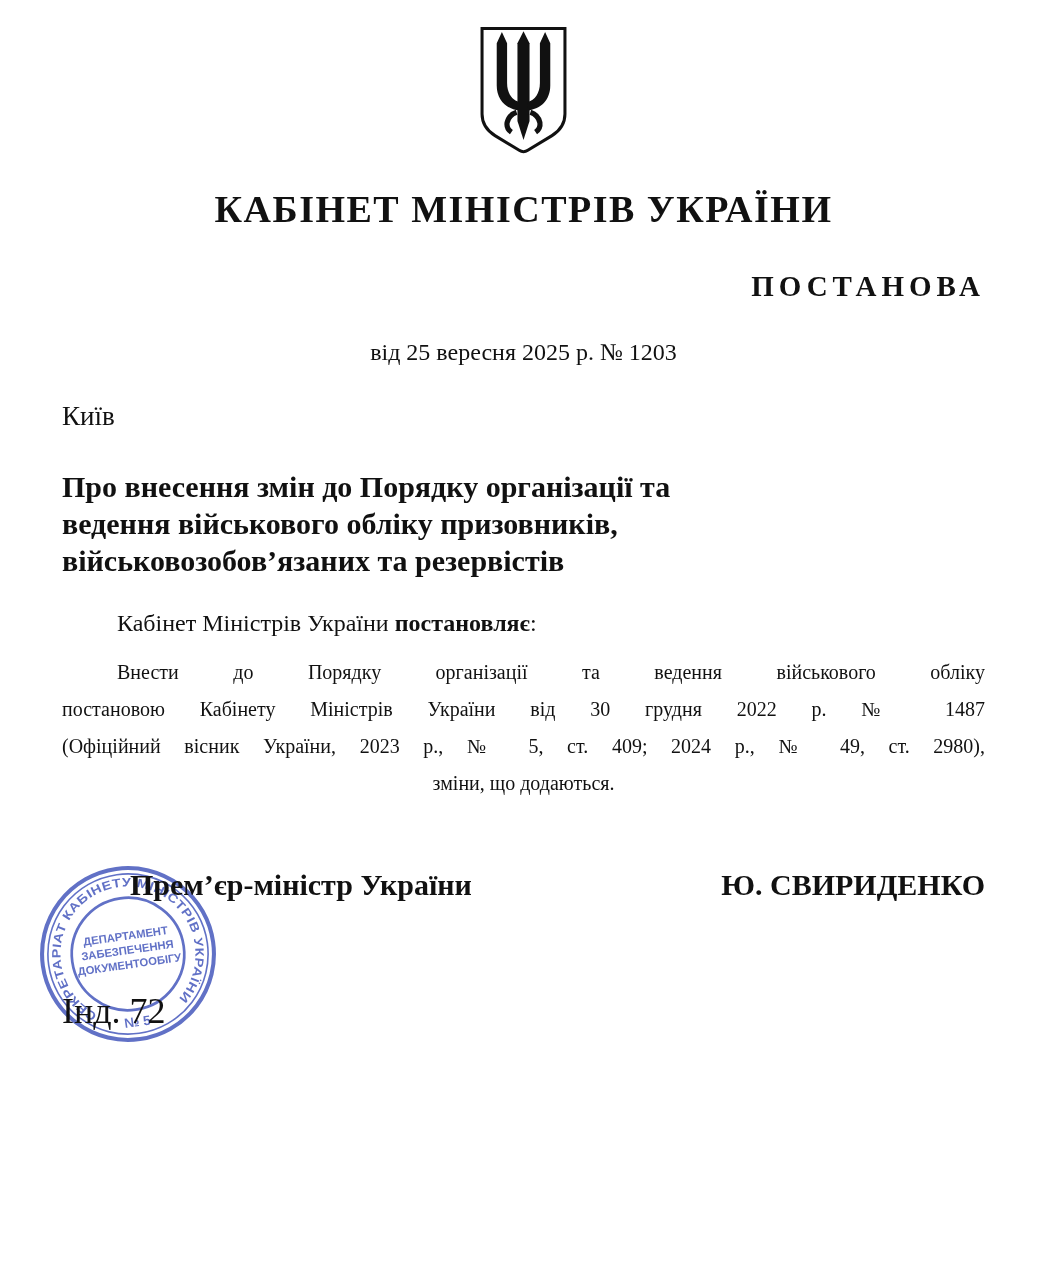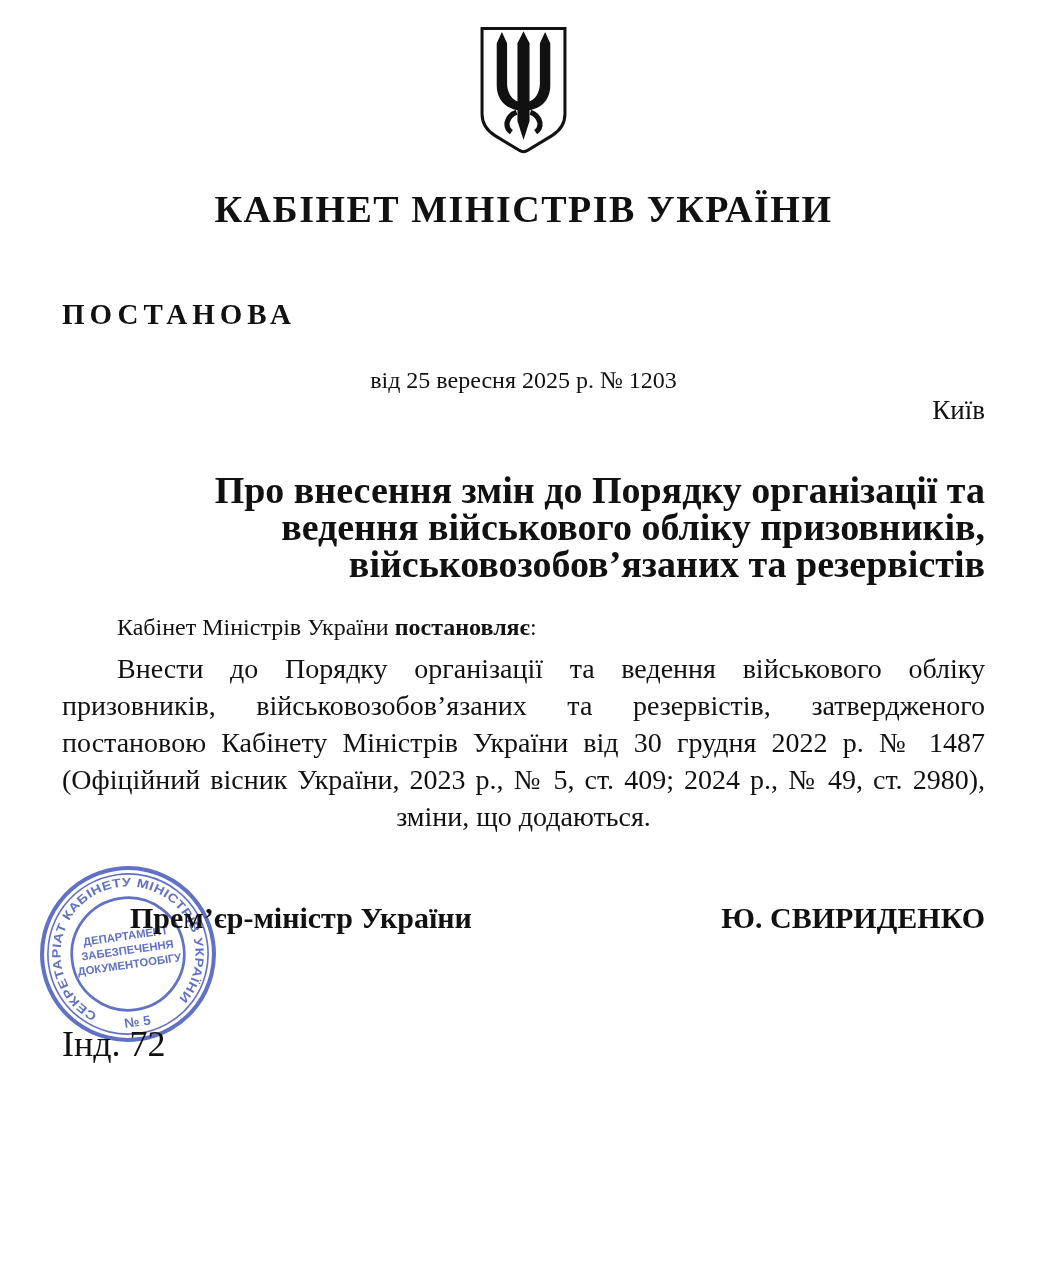--- a/index.html
+++ b/index.html
@@ -12,32 +12,32 @@
   .page { position:relative; width:100%; height:100%; padding:0 58px 0 62px; z-index:1; }
 
   .emblem-wrap { width:95px; margin:24px auto 0; }
   .emblem-wrap svg { display:block; width:95px; height:130px; }
 
   .org-name {
     margin-top:34px; text-align:center; font-weight:bold;
     font-size:38px; letter-spacing:1.5px; line-height:1.15; white-space:nowrap;
   }
   .doc-type {
-    margin-top:66px; text-align:left; font-weight:bold;
+    margin-top:38px; text-align:right; font-weight:bold;
     font-size:29px; letter-spacing:5px; line-height:1.15;
   }
   .date-line { margin-top:36px; text-align:center; font-size:24px; line-height:1.15; }
-  .city-line { text-align:right; font-size:27px; line-height:1.15; }
+  .city-line { margin-top:34px; text-align:left; font-size:27px; line-height:1.15; }
 
-  .doc-title { margin-top:46px; text-align:right; font-weight:bold; font-size:38px; line-height:37px; }
+  .doc-title { margin-top:36px; text-align:left; font-weight:bold; font-size:30px; line-height:37px; }
 
   .preamble { margin-top:26px; font-size:24px; line-height:37px; text-indent:55px; }
   .preamble b { font-weight:bold; }
 
-  .body-block { margin-top:4px; font-size:28px; line-height:37px; }
+  .body-block { margin-top:12px; font-size:20px; line-height:37px; }
   .jline { text-align:justify; text-align-last:justify; }
   .jline.first { text-indent:55px; }
   .lline { text-align:center; }
 
   .sig-row {
     margin-top:66px; display:flex; justify-content:space-between; align-items:baseline;
     font-weight:bold; font-size:30px; position:relative; z-index:2;gap:41px;
   }
   .sig-pos { margin-left:68px; white-space:nowrap; }
   .sig-name { white-space:nowrap; }
@@ -79,21 +79,20 @@
   <div class="doc-title">
     <div>Про внесення змін до Порядку організації та</div>
     <div>ведення військового обліку призовників,</div>
     <div>військовозобов’язаних та резервістів</div>
   </div>
 
   <div class="preamble"><span>Кабінет Міністрів України </span><b>постановляє</b><span>:</span></div>
 
   <div class="body-block">
     <div class="jline first">Внести до Порядку організації та ведення військового обліку</div>
-    <div class="jline">призовників, військовозобов’язаних та резервістів, затвердженого</div>
     <div class="jline">постановою Кабінету Міністрів України від 30 грудня 2022 р. № 1487</div>
     <div class="jline">(Офіційний вісник України, 2023 р., № 5, ст. 409; 2024 р., № 49, ст. 2980),</div>
     <div class="lline">зміни, що додаються.</div>
   </div>
 
   <div class="sig-row">
     <div class="sig-pos">Прем’єр-міністр України</div>
     <div class="sig-name">Ю. СВИРИДЕНКО</div>
   </div>
 

